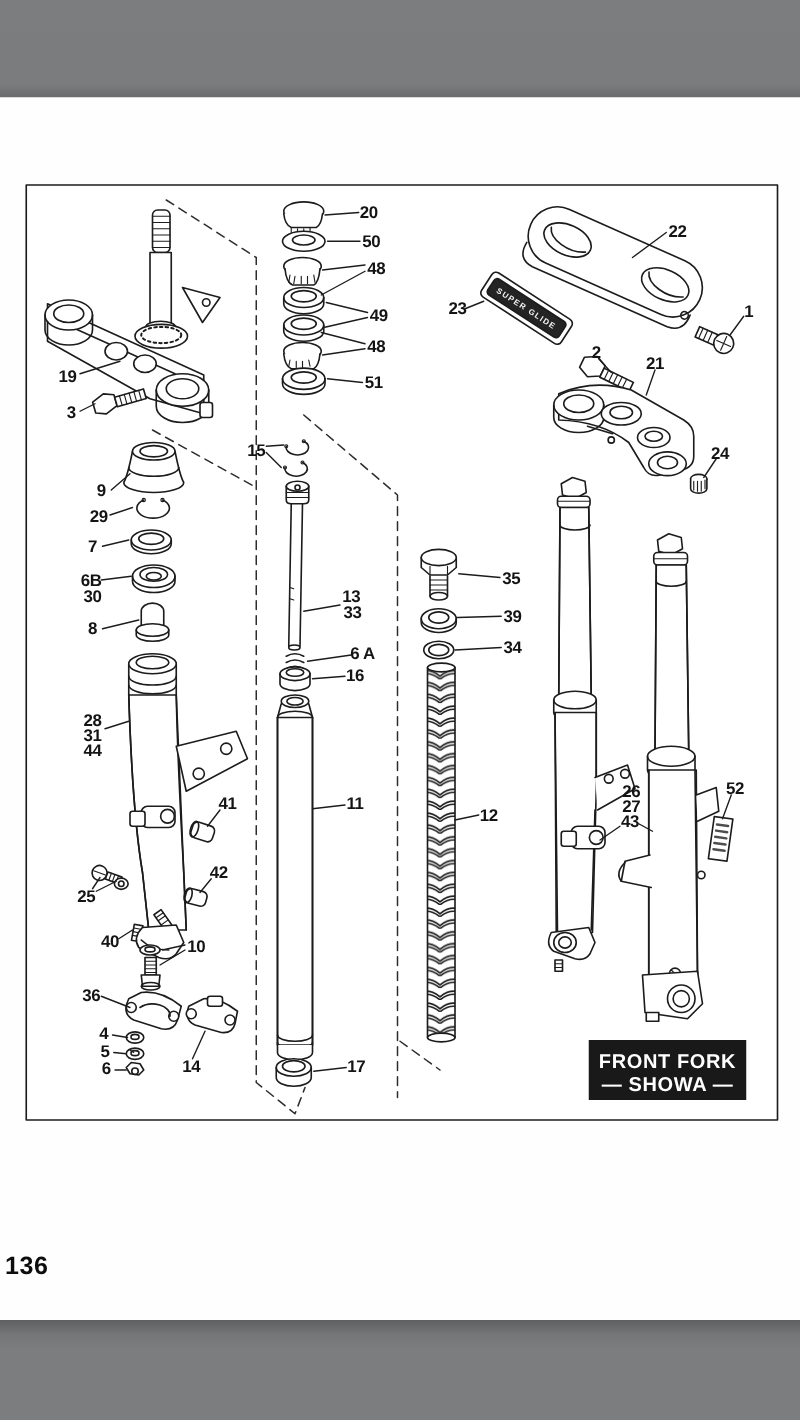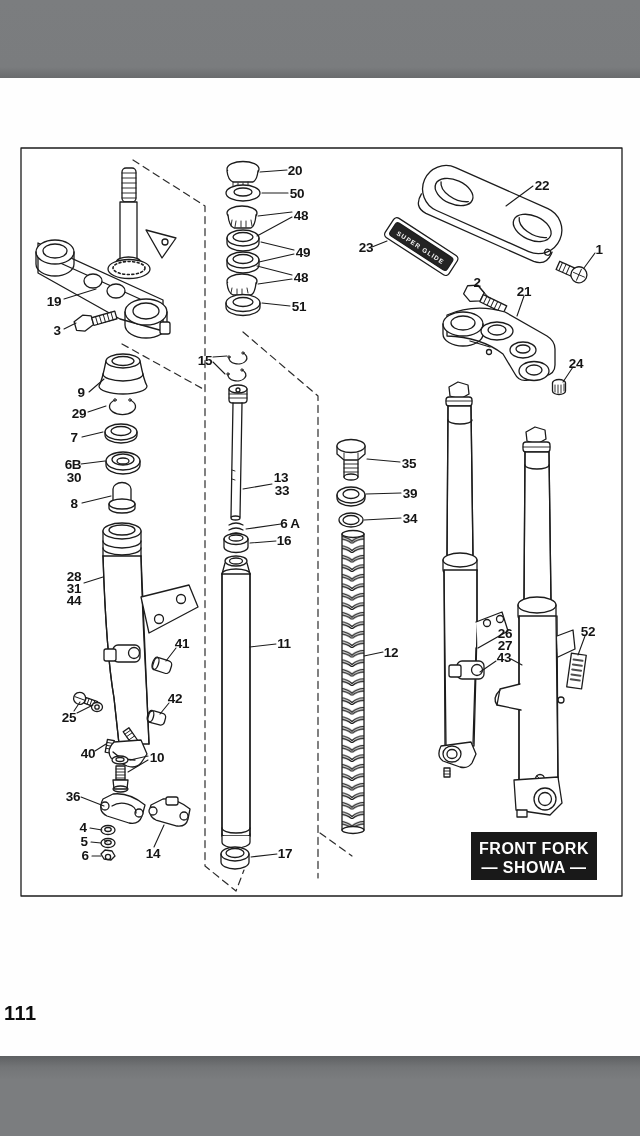--- a/index.html
+++ b/index.html
@@ -443,14 +443,14 @@
         <text x="84" y="841" class="plabel">5</text>
         <text x="85" y="855" class="plabel">6</text>
         <text x="153" y="853" class="plabel">14</text>
         <text x="505" y="633" class="plabel">26</text>
         <text x="505" y="645" class="plabel">27</text>
         <text x="504" y="657" class="plabel">43</text>
         <text x="588" y="631" class="plabel">52</text>
       </g>
   </svg>
 
-  <div class="page-number">111</div>
+  <div class="page-number">136</div>
 </div>
 
 </body></html>

